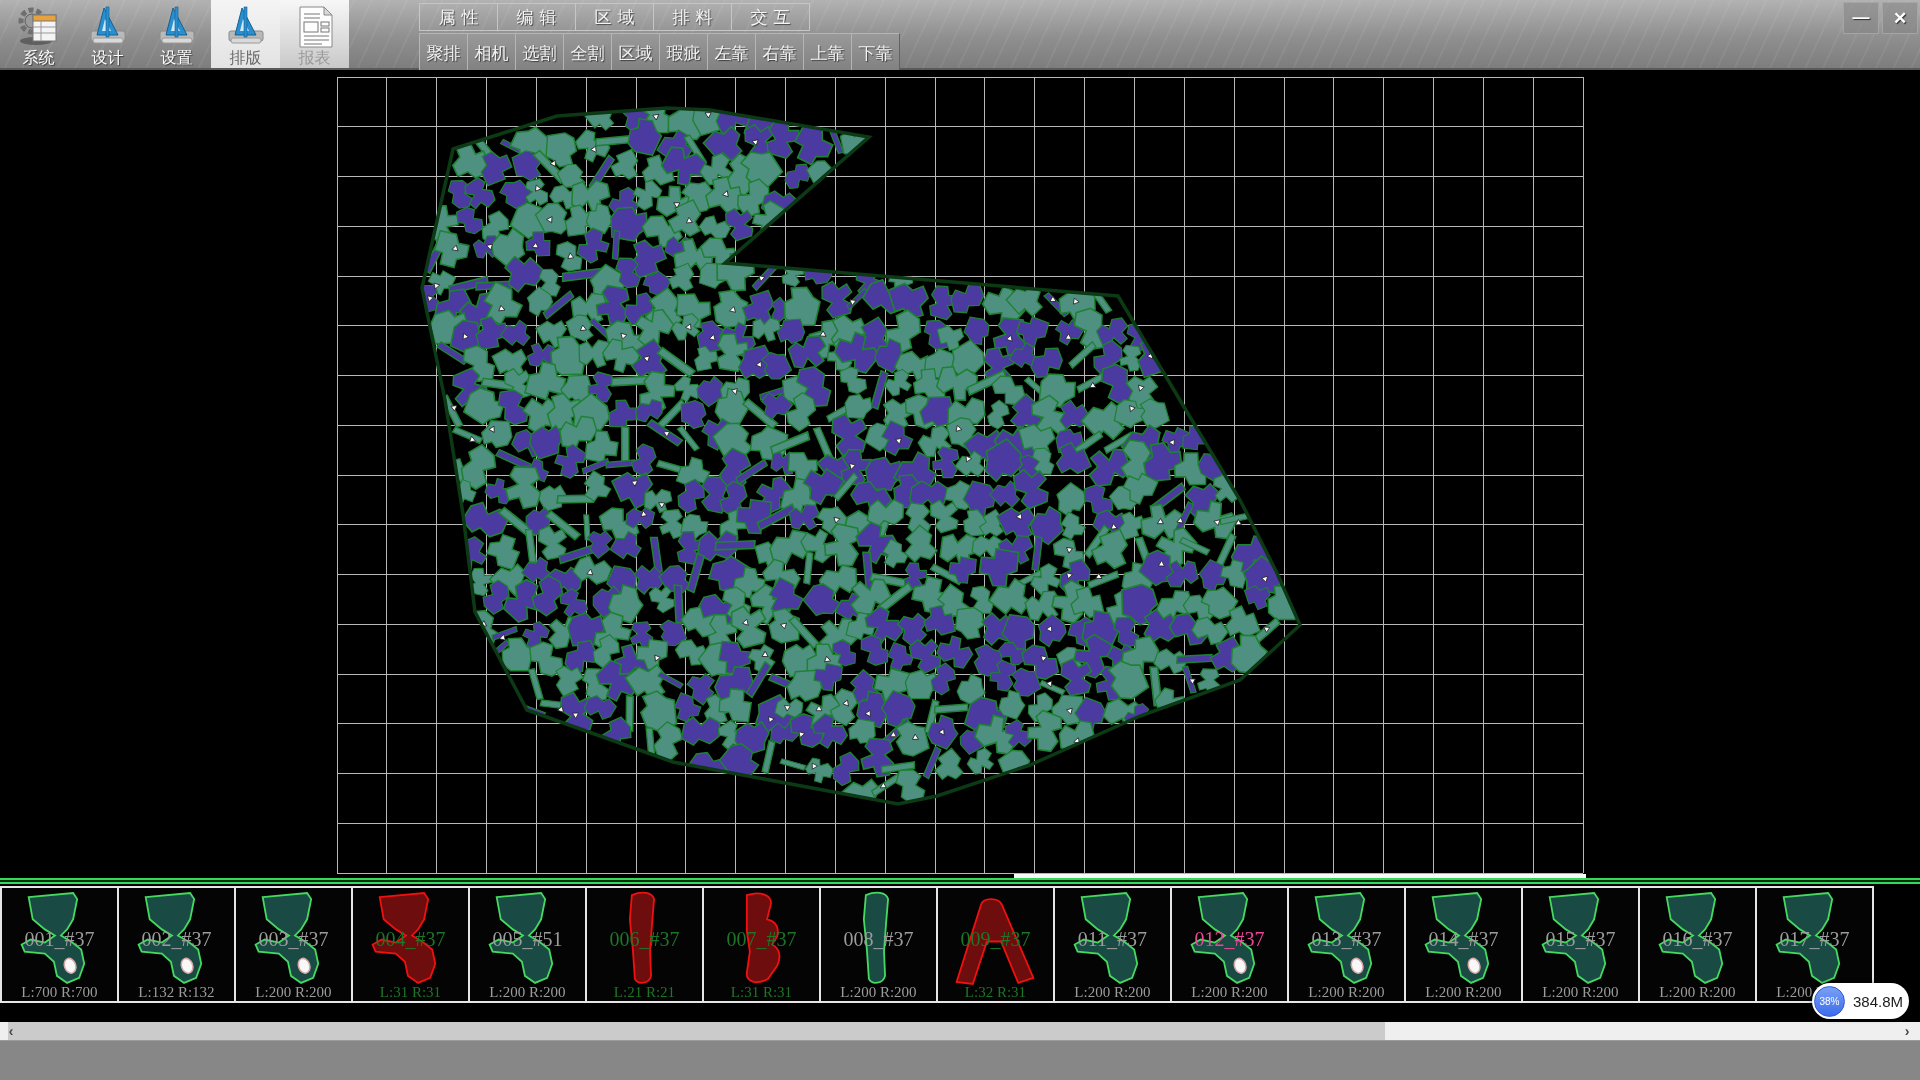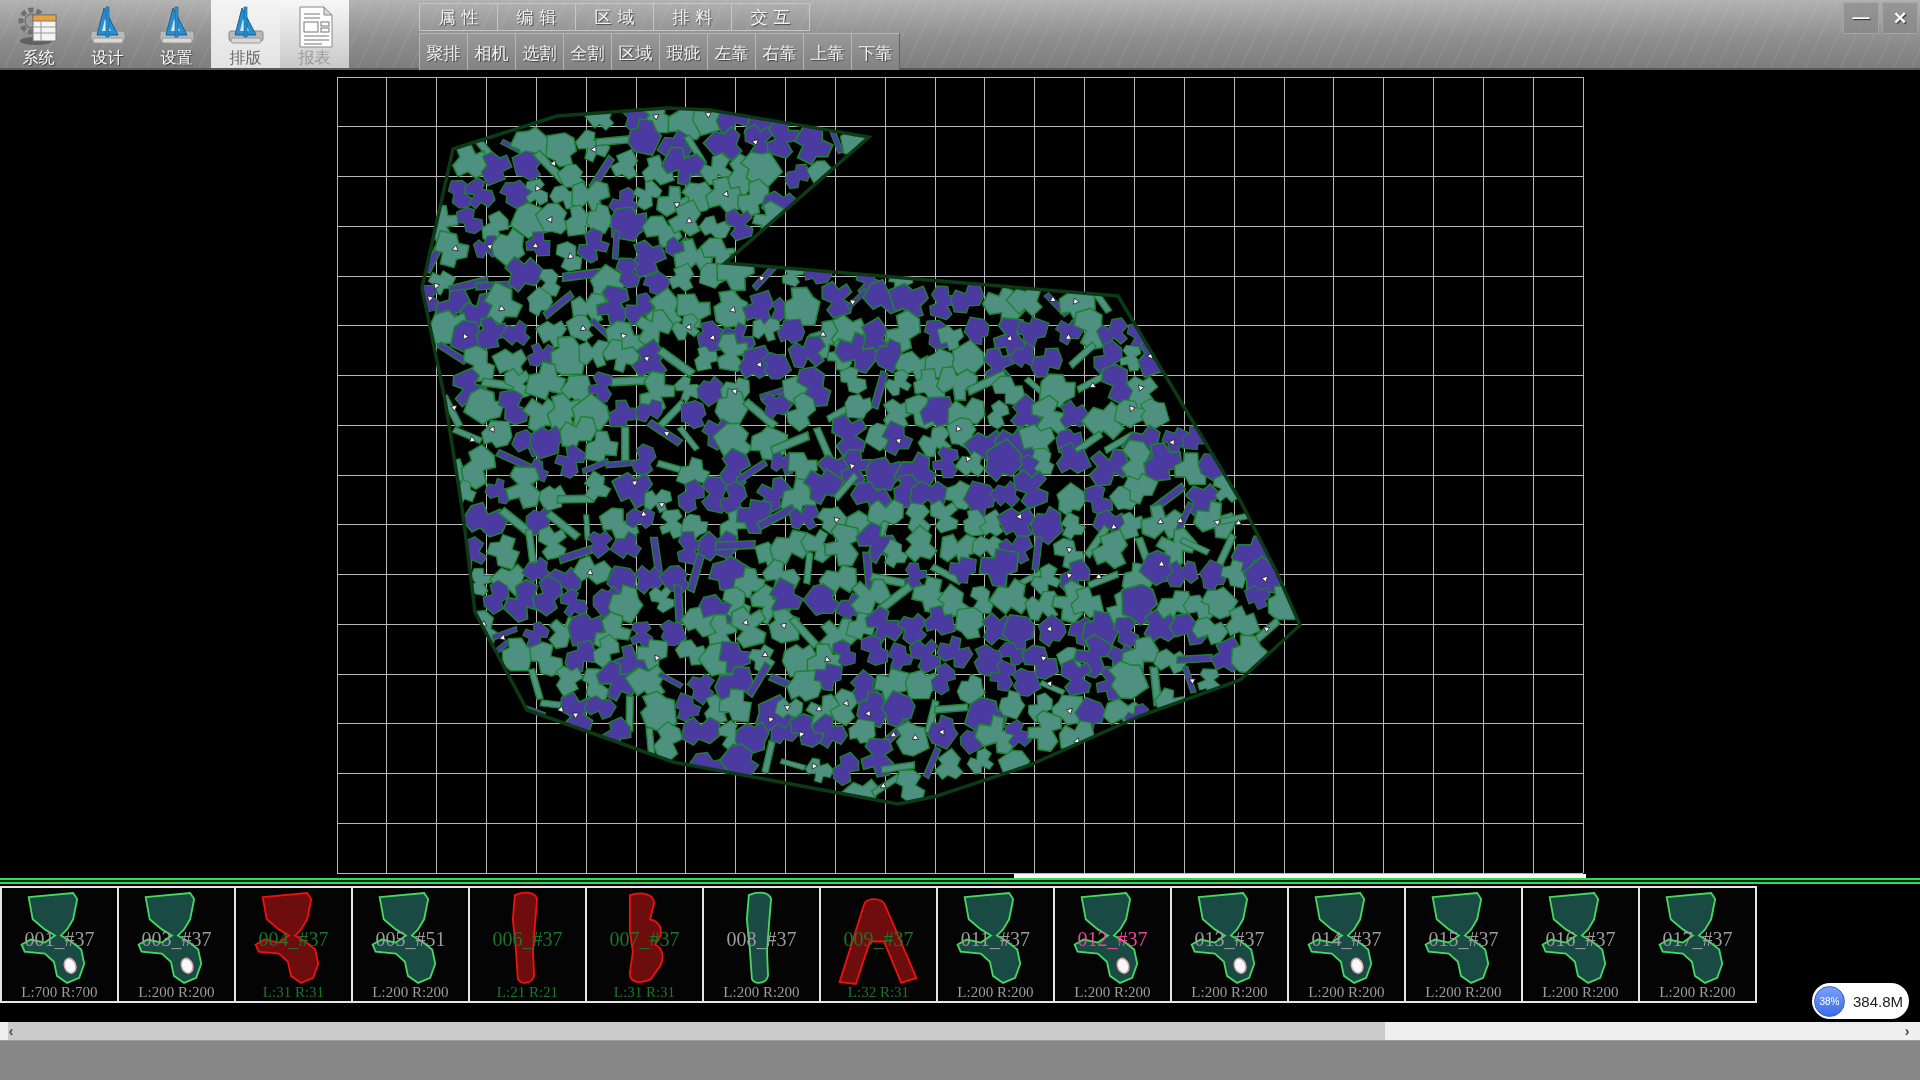--- a/index.html
+++ b/index.html
@@ -911,20 +911,28 @@
           <ellipse cx="59" cy="76" rx="5.5" ry="7.5" transform="rotate(-20 59 76)" fill="#f8f8f8" stroke="#d8a8a8" stroke-width="1.5"></ellipse>
         </svg>
         <div class="pname" style="color:#9c9c9c">001_#37</div>
         <div class="plr" style="color:#9c9c9c">L:700 R:700</div>
       </div>
       <div class="cell">
         <svg viewBox="0 0 100 100" preserveAspectRatio="xMidYMid meet">
           <path d="M18,8 L62,4 L66,10 L62,30 L56,40 L50,46 L60,52 L70,60 L73,74 L68,88 L56,93 L46,86 L43,72 L34,64 L14,62 L11,55 L20,50 L34,53 L44,46 L34,40 L22,30 Z" fill="#1a4a44" stroke="#46d95f" stroke-width="1.8"></path>
           <ellipse cx="59" cy="76" rx="5.5" ry="7.5" transform="rotate(-20 59 76)" fill="#f8f8f8" stroke="#d8a8a8" stroke-width="1.5"></ellipse>
         </svg>
+        <div class="pname" style="color:#9c9c9c">002_#37</div>
+        <div class="plr" style="color:#9c9c9c">L:132 R:132</div>
+      </div>
+      <div class="cell">
+        <svg viewBox="0 0 100 100" preserveAspectRatio="xMidYMid meet">
+          <path d="M18,8 L62,4 L66,10 L62,30 L56,40 L50,46 L60,52 L70,60 L73,74 L68,88 L56,93 L46,86 L43,72 L34,64 L14,62 L11,55 L20,50 L34,53 L44,46 L34,40 L22,30 Z" fill="#1a4a44" stroke="#46d95f" stroke-width="1.8"></path>
+          <ellipse cx="59" cy="76" rx="5.5" ry="7.5" transform="rotate(-20 59 76)" fill="#f8f8f8" stroke="#d8a8a8" stroke-width="1.5"></ellipse>
+        </svg>
         <div class="pname" style="color:#9c9c9c">003_#37</div>
         <div class="plr" style="color:#9c9c9c">L:200 R:200</div>
       </div>
       <div class="cell">
         <svg viewBox="0 0 100 100" preserveAspectRatio="xMidYMid meet">
           <path d="M18,8 L62,4 L66,10 L62,30 L56,40 L50,46 L60,52 L70,60 L73,74 L68,88 L56,93 L46,86 L43,72 L34,64 L14,62 L11,55 L20,50 L34,53 L44,46 L34,40 L22,30 Z" fill="#6d0d0d" stroke="#f01010" stroke-width="1.8"></path>
         </svg>
         <div class="pname" style="color:#1d7628">004_#37</div>
         <div class="plr" style="color:#1d7628">L:31 R:31</div>
       </div>

